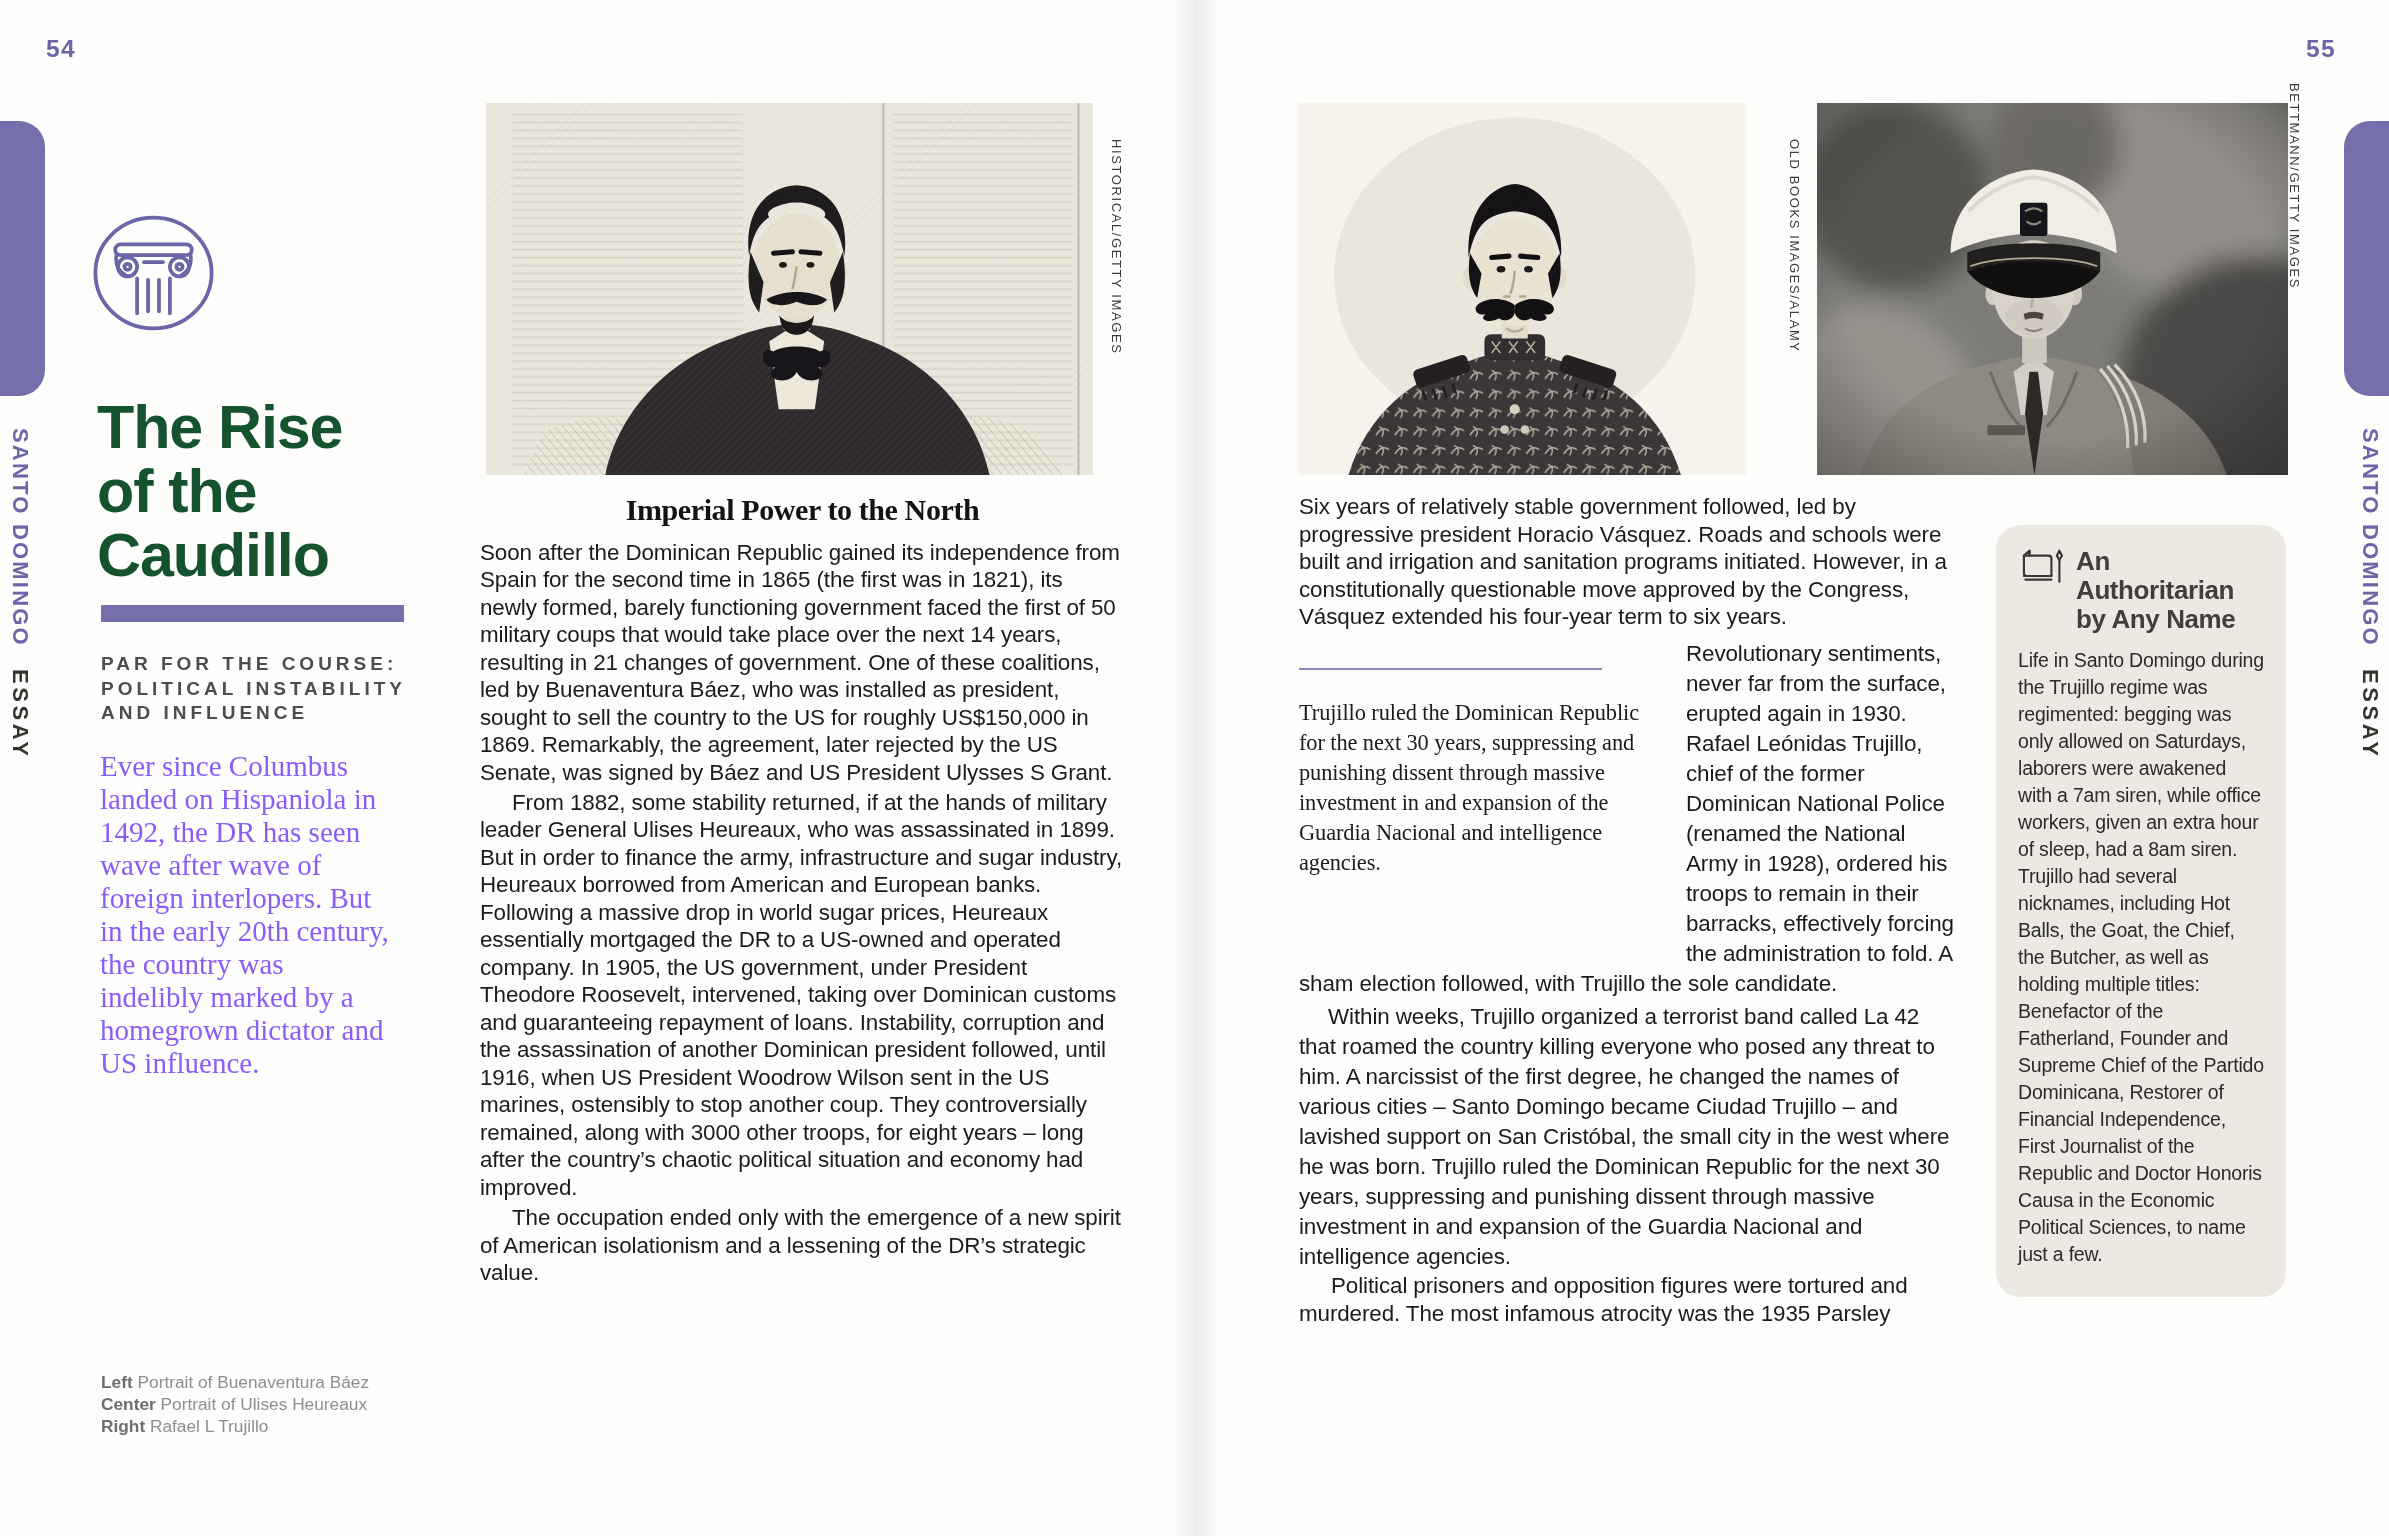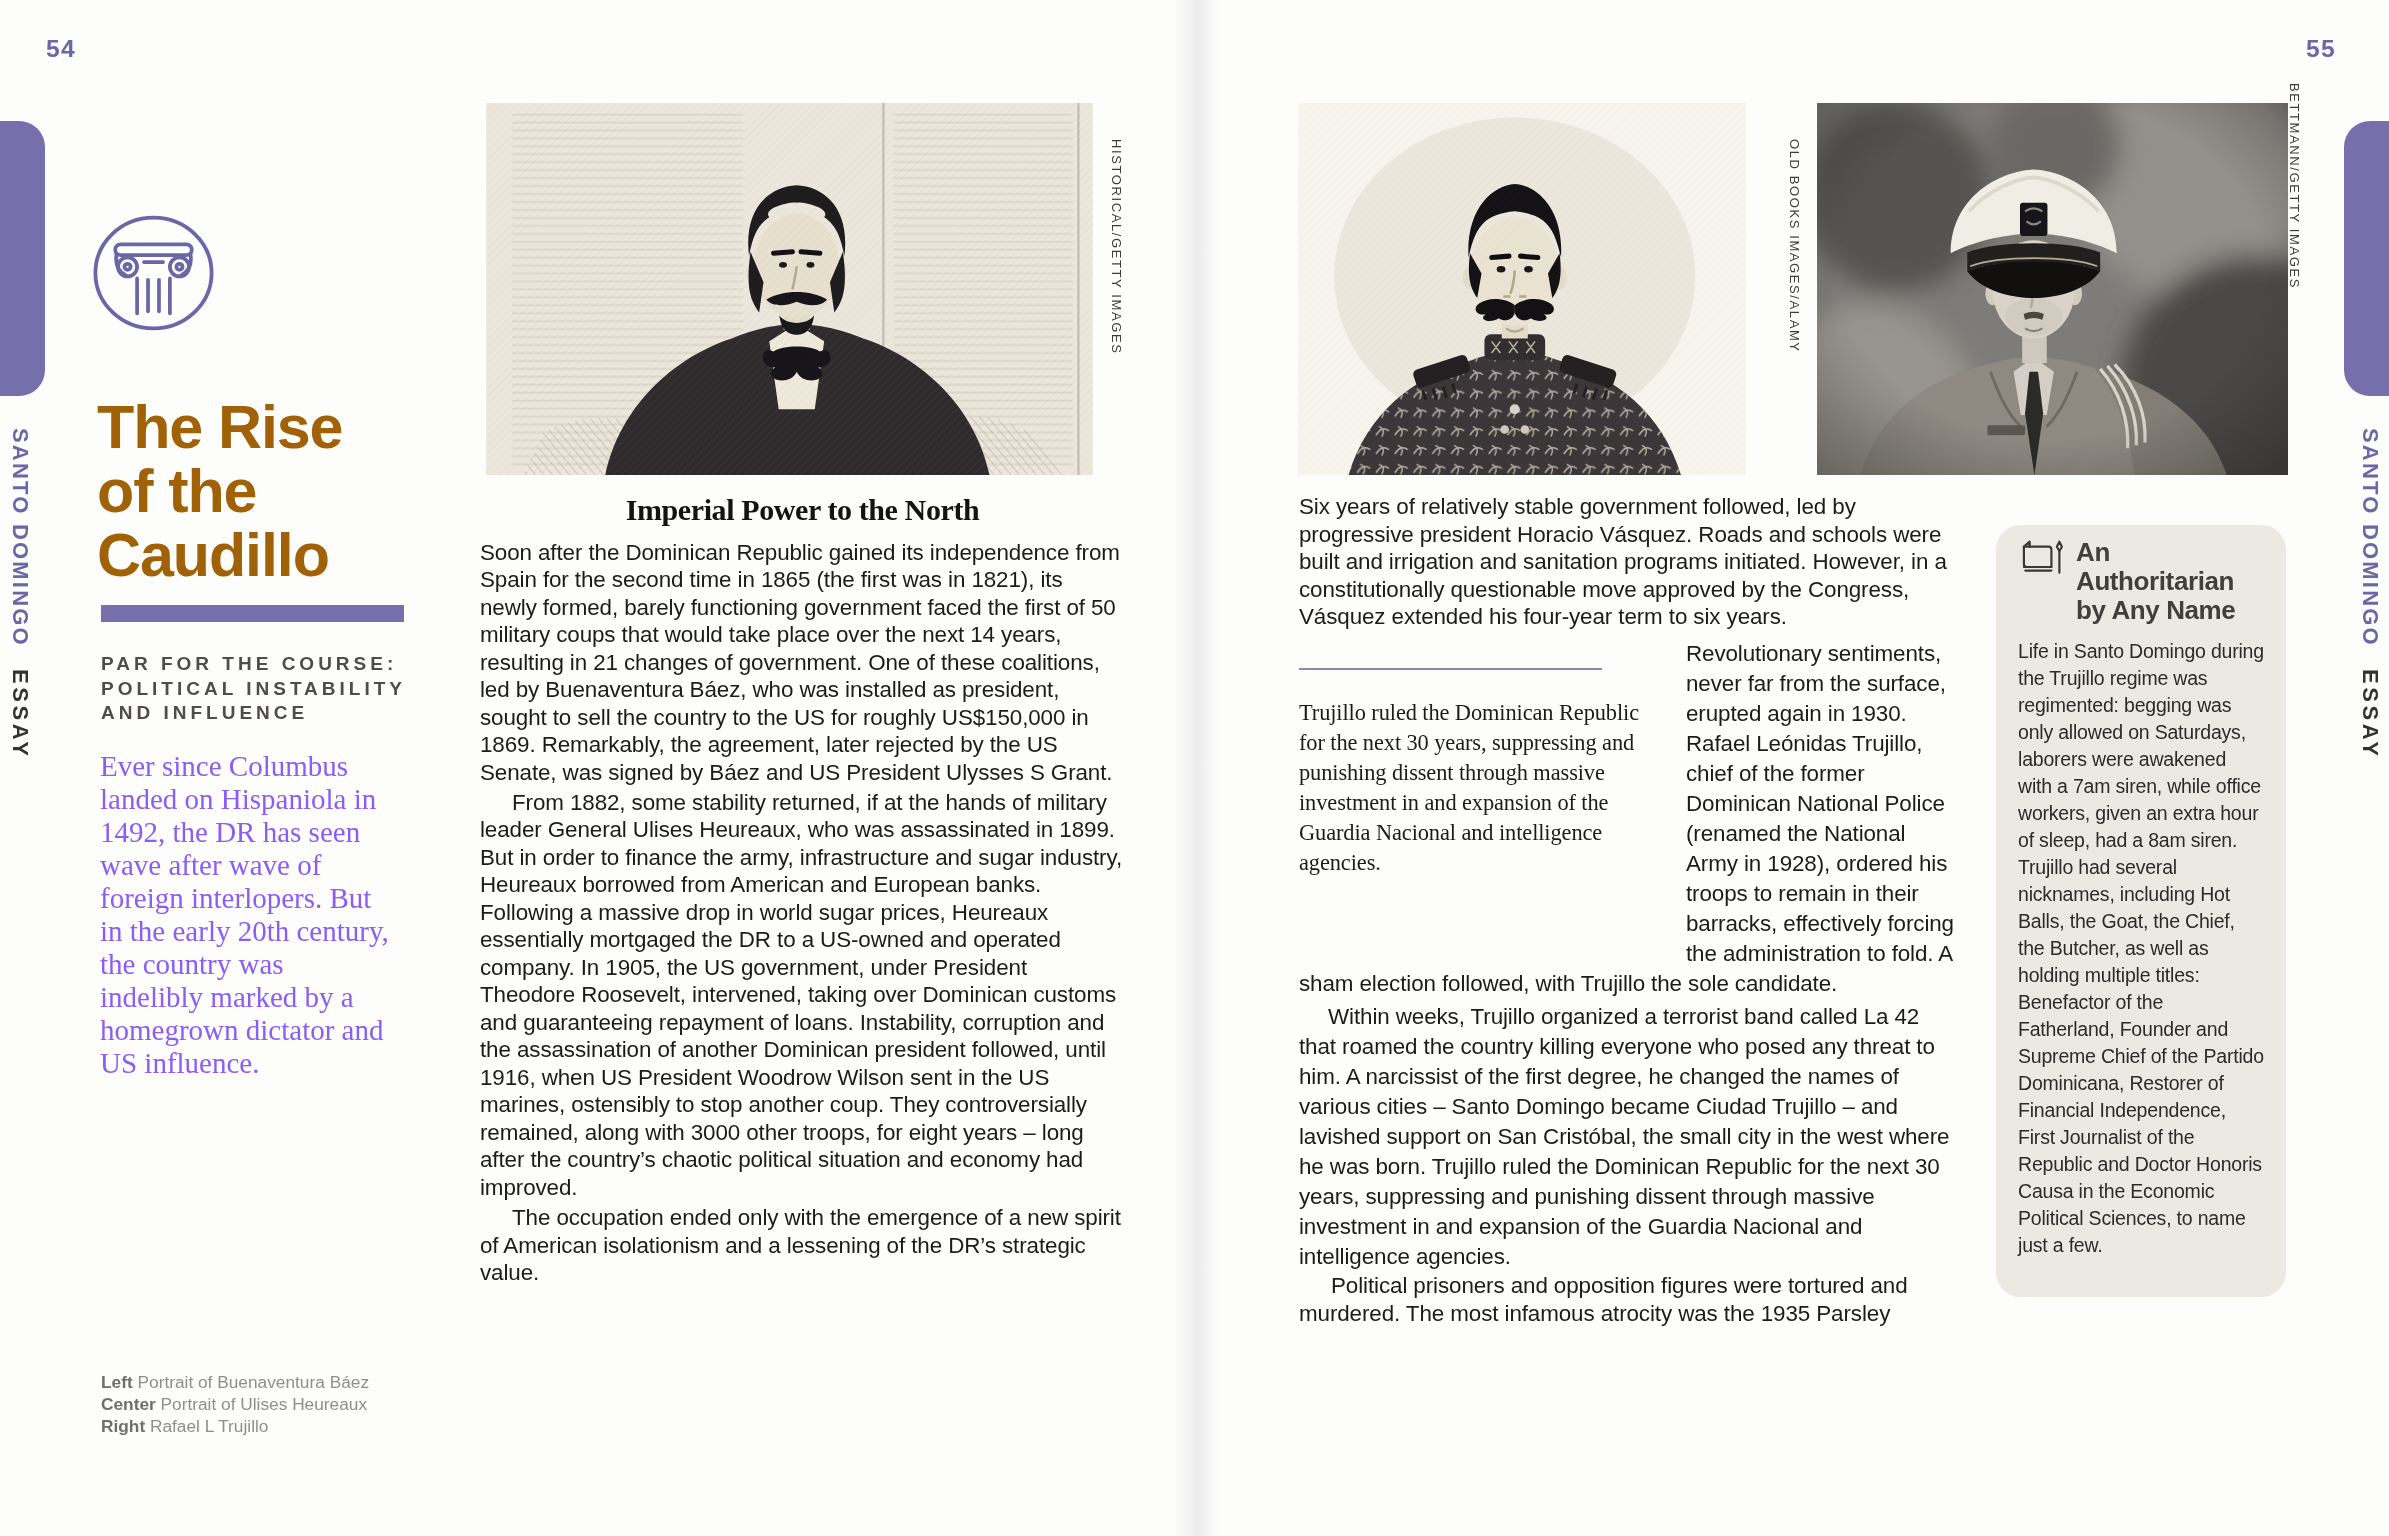--- a/index.html
+++ b/index.html
@@ -28,21 +28,21 @@
   .rail-left{left:33px;top:428px;}
   .rail-right{left:2383px;top:428px;}
   .rail .sd{color:#6b66a6;}
   .rail .es{color:#34332f;margin-left:22px;letter-spacing:3.6px;}
 
   
   .icon-column{left:92px;top:213px;width:123px;height:120px;}
 
   
   .title{left:97px;top:395px;font-size:61px;line-height:64px;font-weight:bold;
-         letter-spacing:-1.1px;color:#a16207;}
+         letter-spacing:-1.1px;color:#14532d;}
   .title-bar{left:101px;top:605px;width:303px;height:16.6px;background:#756fab;}
 
   .kicker{left:101px;top:652px;width:340px;font-size:19px;line-height:24.6px;
           font-weight:bold;letter-spacing:4px;color:#4e4d4b;}
 
   .intro{left:100px;top:750px;width:289px;font-family:"Liberation Serif",serif;
          font-size:29px;line-height:33px;color:#8b5cf6;}
 
   .caption{left:101px;top:1371px;width:318px;font-size:17.3px;line-height:22px;color:#8f8e8c;}
   .caption b{color:#6f6e6c;font-weight:bold;}
@@ -60,21 +60,21 @@
   .rp-flow{margin-top:8.7px;}
   .rp-flow p{font-size:22.4px;line-height:30px;}
   .rp-flow p + p{text-indent:29px;margin-top:2.9px;}
   .pullquote{float:left;width:361px;margin:29px 26px 29px 0;padding-bottom:39px;}
   .pq-rule{width:303px;height:2.2px;background:#8d87b3;margin-bottom:27.5px;}
   .pq-text{font-family:"Liberation Serif",serif;font-size:30px;line-height:35px;color:#101010;margin:0;}
   .p-after{font-size:22.4px;line-height:27.5px;text-indent:32px;margin-top:4.3px;}
 
   
   .sidebar{left:1996px;top:525px;width:290px;height:772px;background:#ece9e3;
-           border-radius:24.6px;padding:13px 22px;box-sizing:border-box;overflow:hidden;}
+           border-radius:24.6px;padding:22px 22px;box-sizing:border-box;overflow:hidden;}
   .sb-head{display:flex;gap:10px;align-items:flex-start;}
   .sb-title{font-size:26px;line-height:29px;font-weight:bold;color:#403f3c;letter-spacing:-0.4px;}
   .sb-body{margin-top:13px;font-size:19.5px;line-height:27px;color:#2c2b29;letter-spacing:-0.2px;}
 
   
   .photo{overflow:hidden;}
   .img1{left:486px;top:103px;width:607px;height:372px;}
   .img2{left:1298px;top:103px;width:448px;height:372px;}
   .img3{left:1817px;top:103px;width:471px;height:372px;}
 

